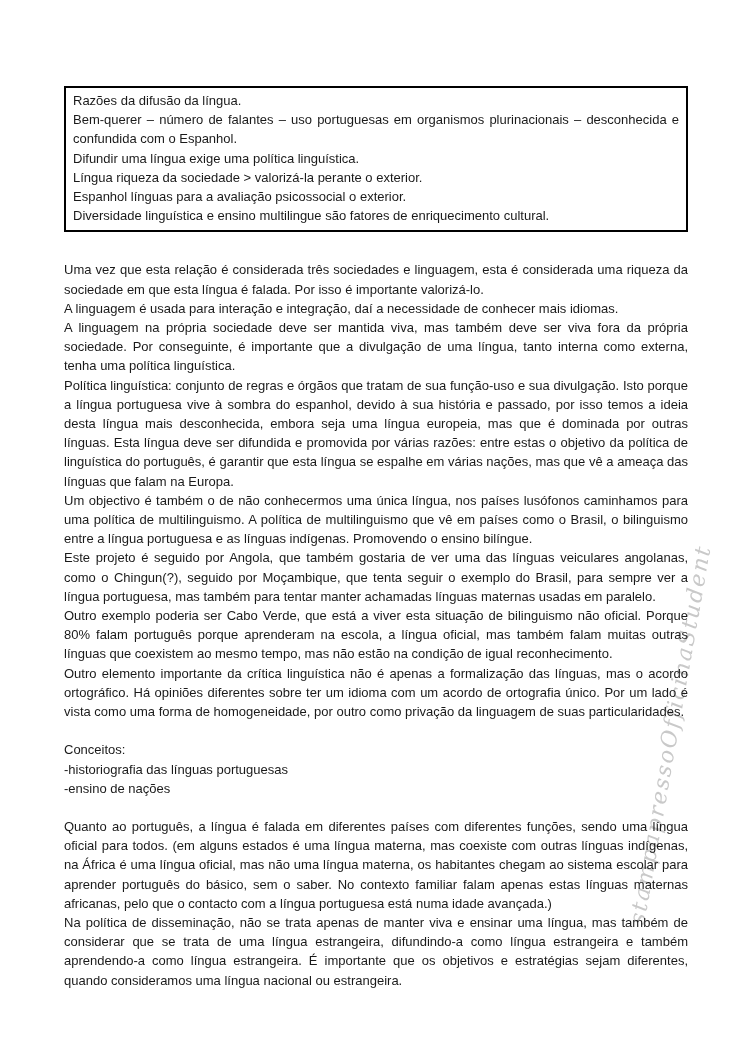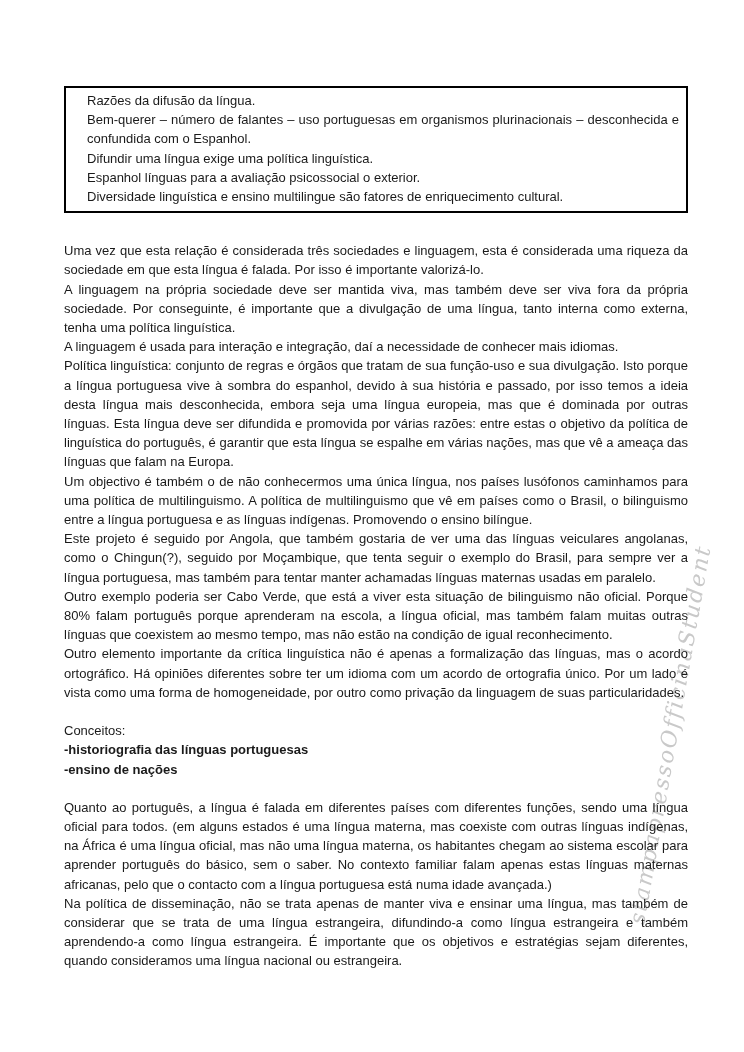--- a/index.html
+++ b/index.html
@@ -31,55 +31,56 @@
   .content {
     position: absolute;
     left: 64px;
     top: 86px;
     width: 624px;
     color: #1a1a1a;
     z-index: 1;
   }
   .summary-box {
     border: 2px solid #000000;
-    padding: 3px 7px 5px 21px;
+    padding: 3px 7px 5px 7px;
     box-sizing: border-box;
   }
   .box-line {
     font-size: 13px;
     line-height: 19.2px;
     text-align: justify;
   }
   .body-blocks { margin-top: 28px; }
   .body-blocks p {
     margin: 0;
     font-size: 13px;
     line-height: 19.2px;
     text-align: justify;
   }
-  .body-blocks p.bold { font-weight: bold; }
+  .body-blocks p.bold { font-weight: normal; }
   .spacer { height: 19px; }
 </style>
 </head>
 <body>
 
 <div class="page">
   <div class="watermark">stampapressoOfficinaStudent</div>
   <div class="content">
     <div class="summary-box" id="summary-box">
         <div class="box-line">Razões da difusão da língua.</div>
         <div class="box-line">Bem-querer – número de falantes – uso portuguesas em organismos plurinacionais – desconhecida e confundida com o Espanhol.</div>
         <div class="box-line">Difundir uma língua exige uma política linguística.</div>
+        <div class="box-line">Língua riqueza da sociedade &gt; valorizá-la perante o exterior.</div>
         <div class="box-line">Espanhol línguas para a avaliação psicossocial o exterior.</div>
         <div class="box-line">Diversidade linguística e ensino multilingue são fatores de enriquecimento cultural.</div>
       </div>
     <div class="body-blocks" id="body-blocks">
         <p>Uma vez que esta relação é considerada três sociedades e linguagem, esta é considerada uma riqueza da sociedade em que esta língua é falada. Por isso é importante valorizá-lo.</p>
+        <p>A linguagem é usada para interação e integração, daí a necessidade de conhecer mais idiomas.</p>
         <p>A linguagem na própria sociedade deve ser mantida viva, mas também deve ser viva fora da própria sociedade. Por conseguinte, é importante que a divulgação de uma língua, tanto interna como externa, tenha uma política linguística.</p>
-        <p>A linguagem é usada para interação e integração, daí a necessidade de conhecer mais idiomas.</p>
         <p>Política linguística: conjunto de regras e órgãos que tratam de sua função-uso e sua divulgação. Isto porque a língua portuguesa vive à sombra do espanhol, devido à sua história e passado, por isso temos a ideia desta língua mais desconhecida, embora seja uma língua europeia, mas que é dominada por outras línguas. Esta língua deve ser difundida e promovida por várias razões: entre estas o objetivo da política de linguística do português, é garantir que esta língua se espalhe em várias nações, mas que vê a ameaça das línguas que falam na Europa.</p>
         <p>Um objectivo é também o de não conhecermos uma única língua, nos países lusófonos caminhamos para uma política de multilinguismo. A política de multilinguismo que vê em países como o Brasil, o bilinguismo entre a língua portuguesa e as línguas indígenas. Promovendo o ensino bilíngue.</p>
         <p>Este projeto é seguido por Angola, que também gostaria de ver uma das línguas veiculares angolanas, como o Chingun(?), seguido por Moçambique, que tenta seguir o exemplo do Brasil, para sempre ver a língua portuguesa, mas também para tentar manter achamadas línguas maternas usadas em paralelo.</p>
         <p>Outro exemplo poderia ser Cabo Verde, que está a viver esta situação de bilinguismo não oficial. Porque 80% falam português porque aprenderam na escola, a língua oficial, mas também falam muitas outras línguas que coexistem ao mesmo tempo, mas não estão na condição de igual reconhecimento.</p>
         <p>Outro elemento importante da crítica linguística não é apenas a formalização das línguas, mas o acordo ortográfico. Há opiniões diferentes sobre ter um idioma com um acordo de ortografia único. Por um lado é vista como uma forma de homogeneidade, por outro como privação da linguagem de suas particularidades.</p>
         <div class="spacer"></div>
         <p>Conceitos:</p>
         <p class="bold">-historiografia das línguas portuguesas</p>
         <p class="bold">-ensino de nações</p>
         <div class="spacer"></div>

